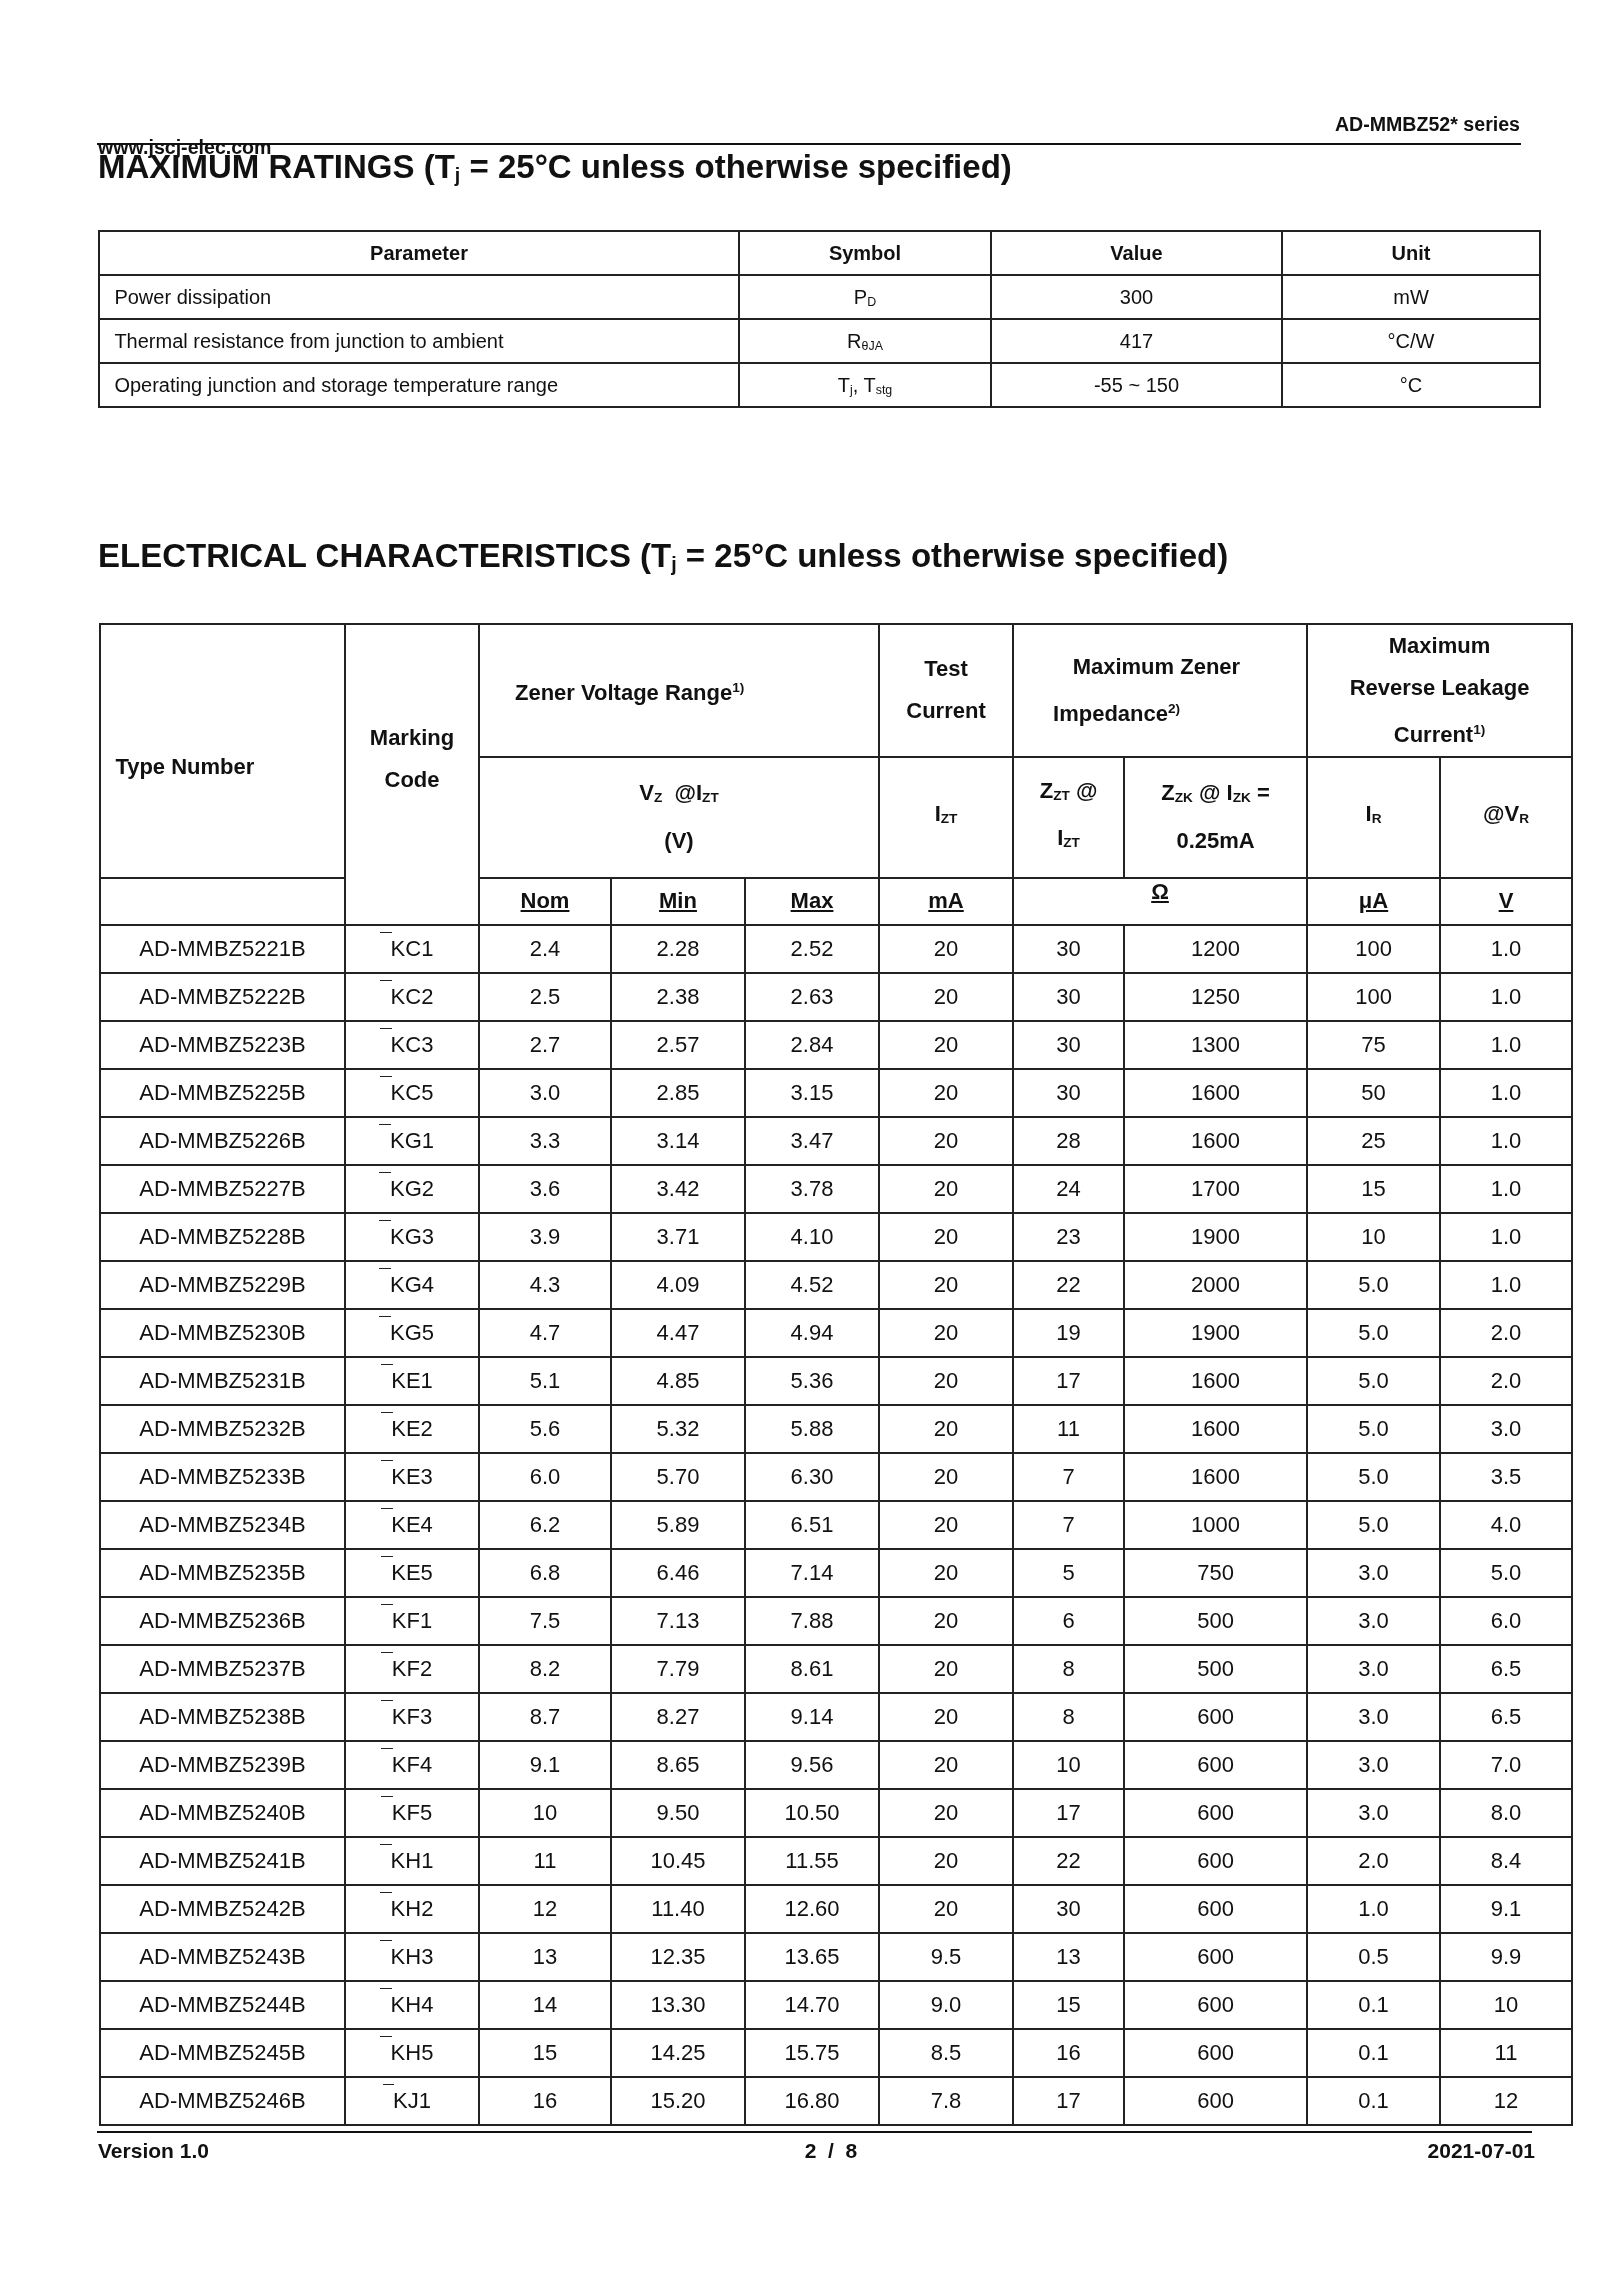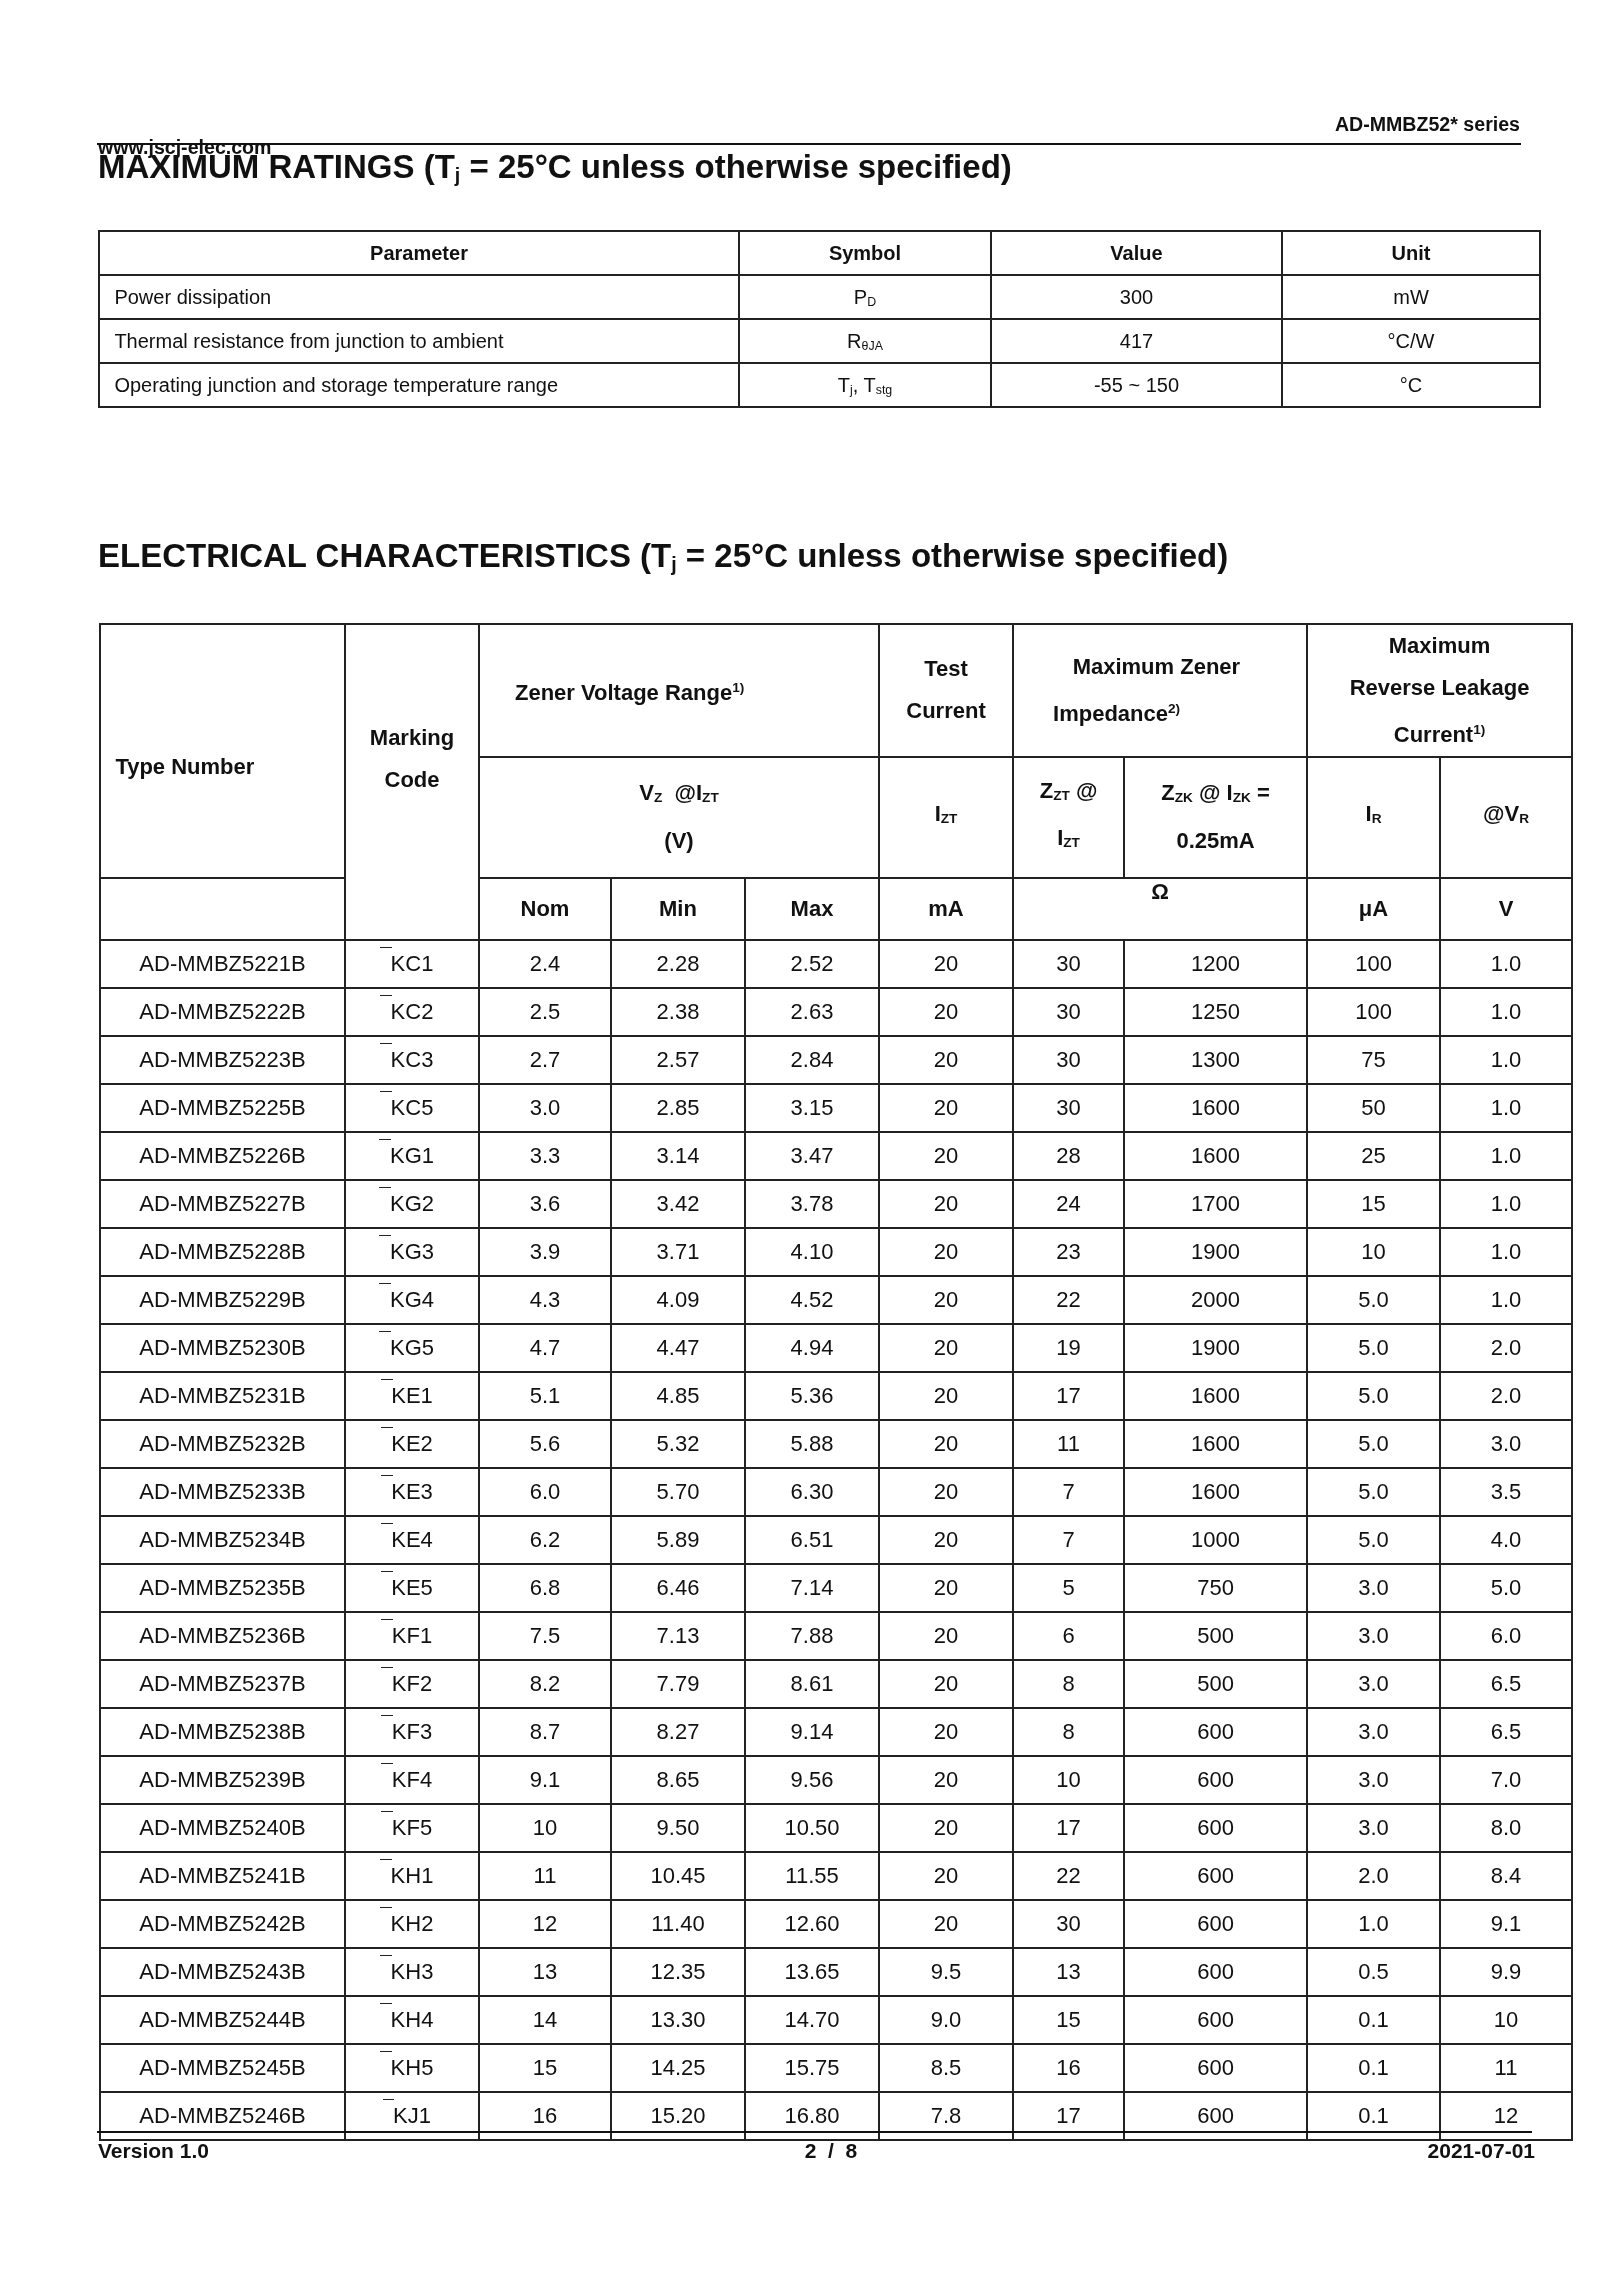--- a/index.html
+++ b/index.html
@@ -20,21 +20,21 @@
   #max-table { left:98px; top:230px; width:1441px; font-size:20px; }
   #max-table th { height:42px; font-weight:bold; }
   #max-table td { height:42px; }
   #max-table td.param { text-align:left; padding-left:14.4px; }
   
   #el-table { left:99px; top:623px; width:1473px; font-size:22px; }
   #el-table th { font-weight:bold; line-height:42px; }
   #el-table td { height:46px; }
   #el-table .hr1 { height:129px; }
   #el-table .hr2 { height:121px; }
-  #el-table .hr3 { height:62px; }
+  #el-table .hr3 { height:47px;text-decoration:underline; }
   .mark { position:relative; display:inline-block; }
   .mark::before { content:""; position:absolute; left:-10.5px; top:-3.9px; width:11.8px; height:1.3px; background:#222; }
   .foot { top:2139px; font-size:21px; font-weight:bold; }
 </style>
 </head>
 <body>
 
 <div class="abs hdr-left">www.jscj-elec.com</div>
 <div class="abs hdr-right" style="left:auto;right:103px;">AD-MMBZ52* series</div>
 <div class="rule" style="left:97px;top:143px;width:1424px;"></div>

